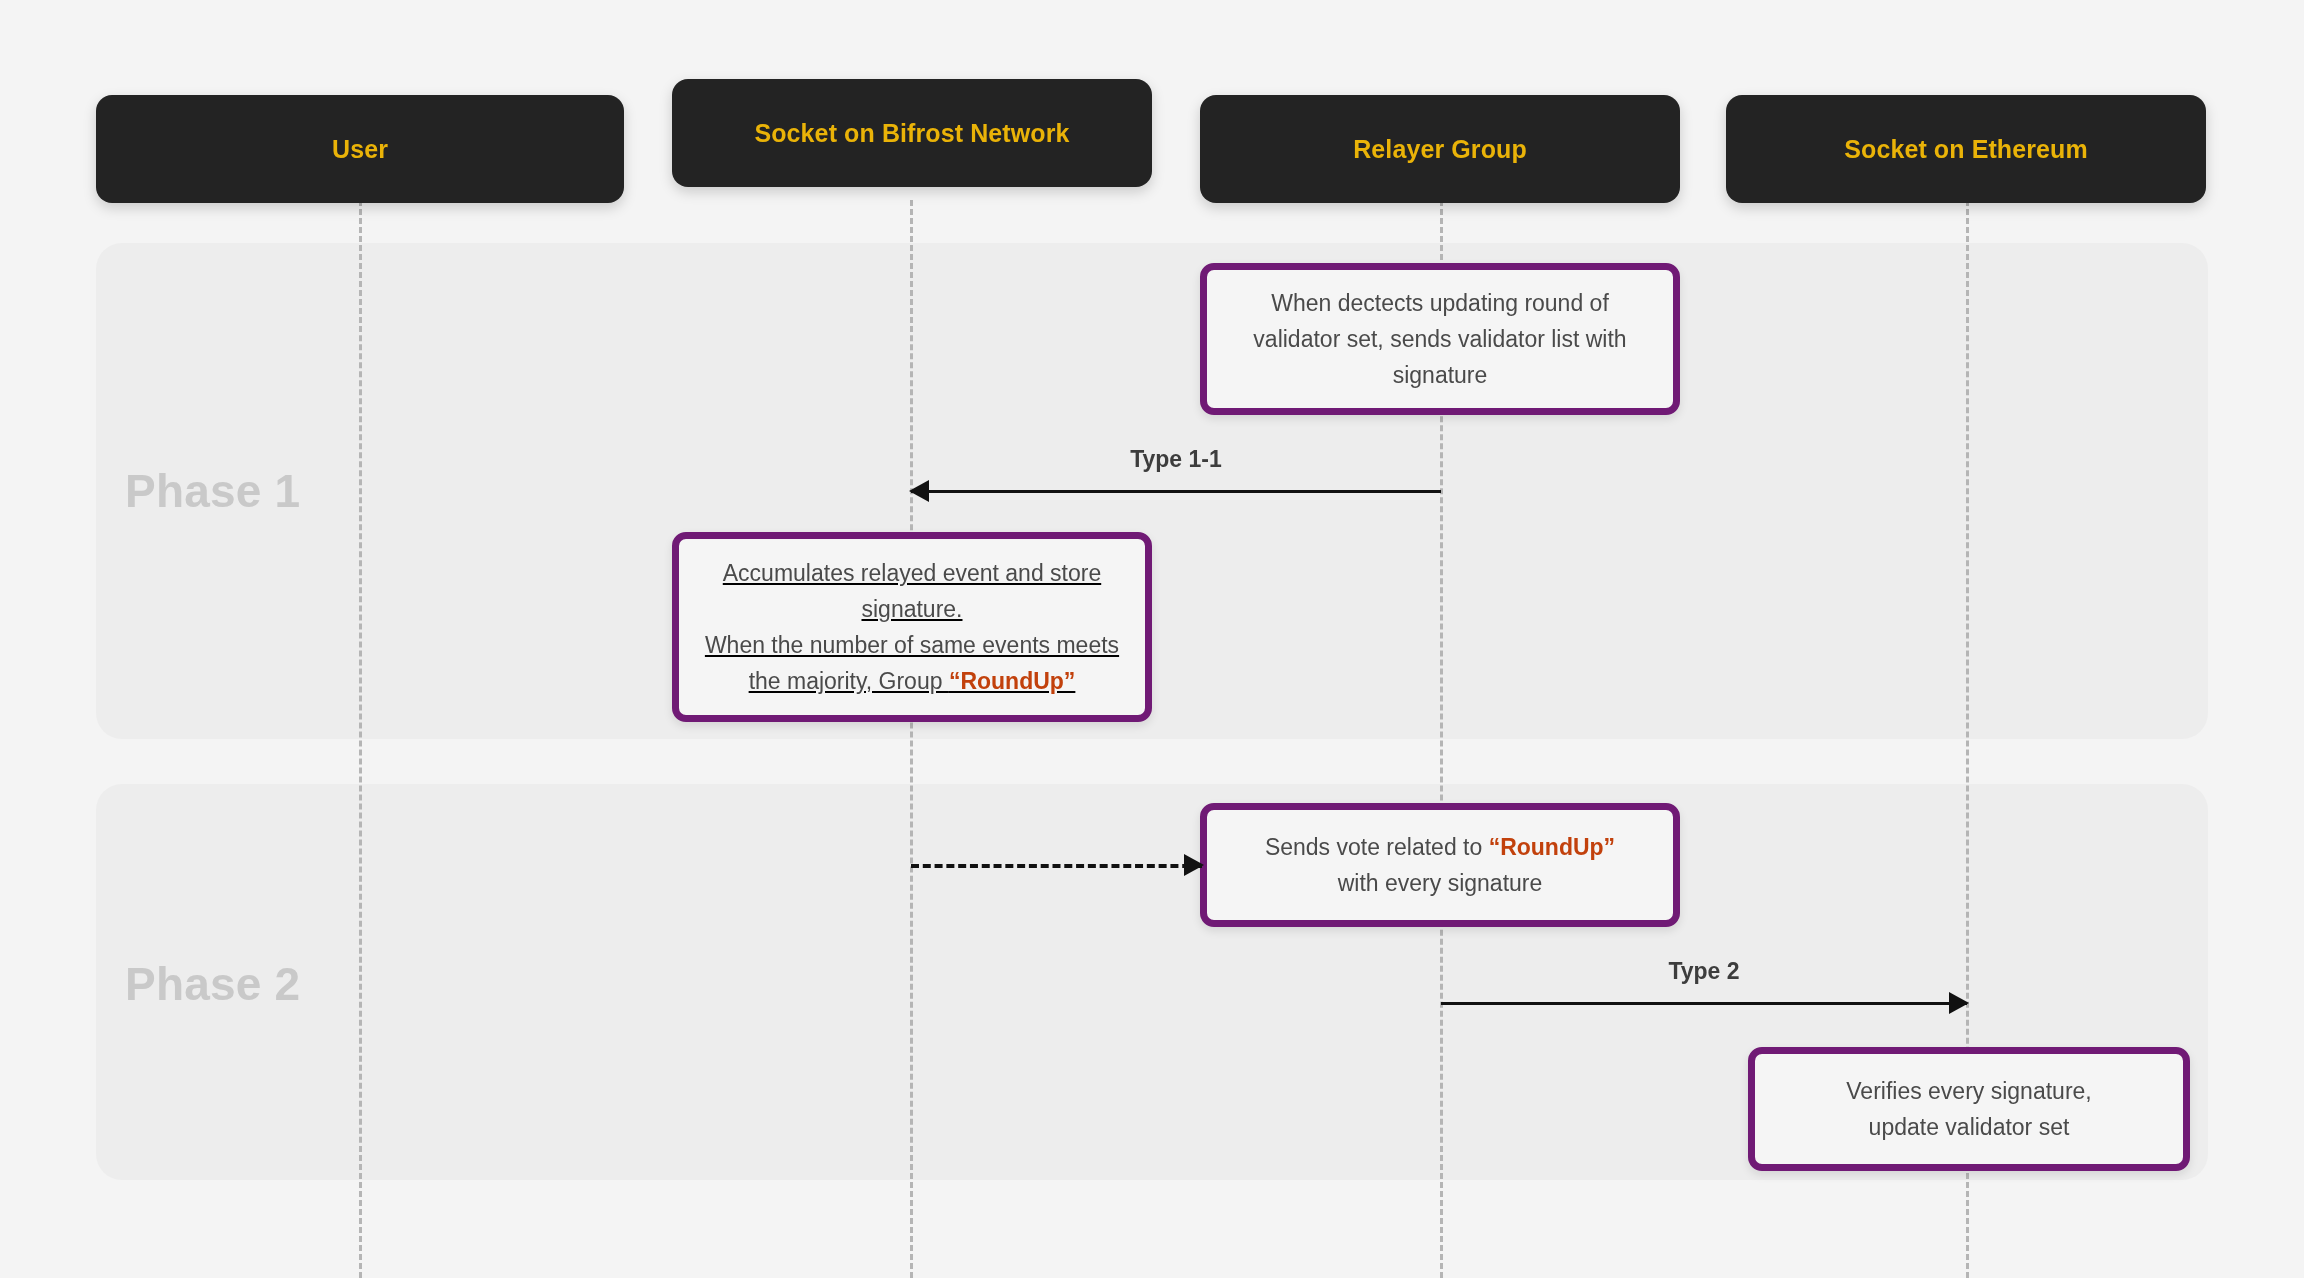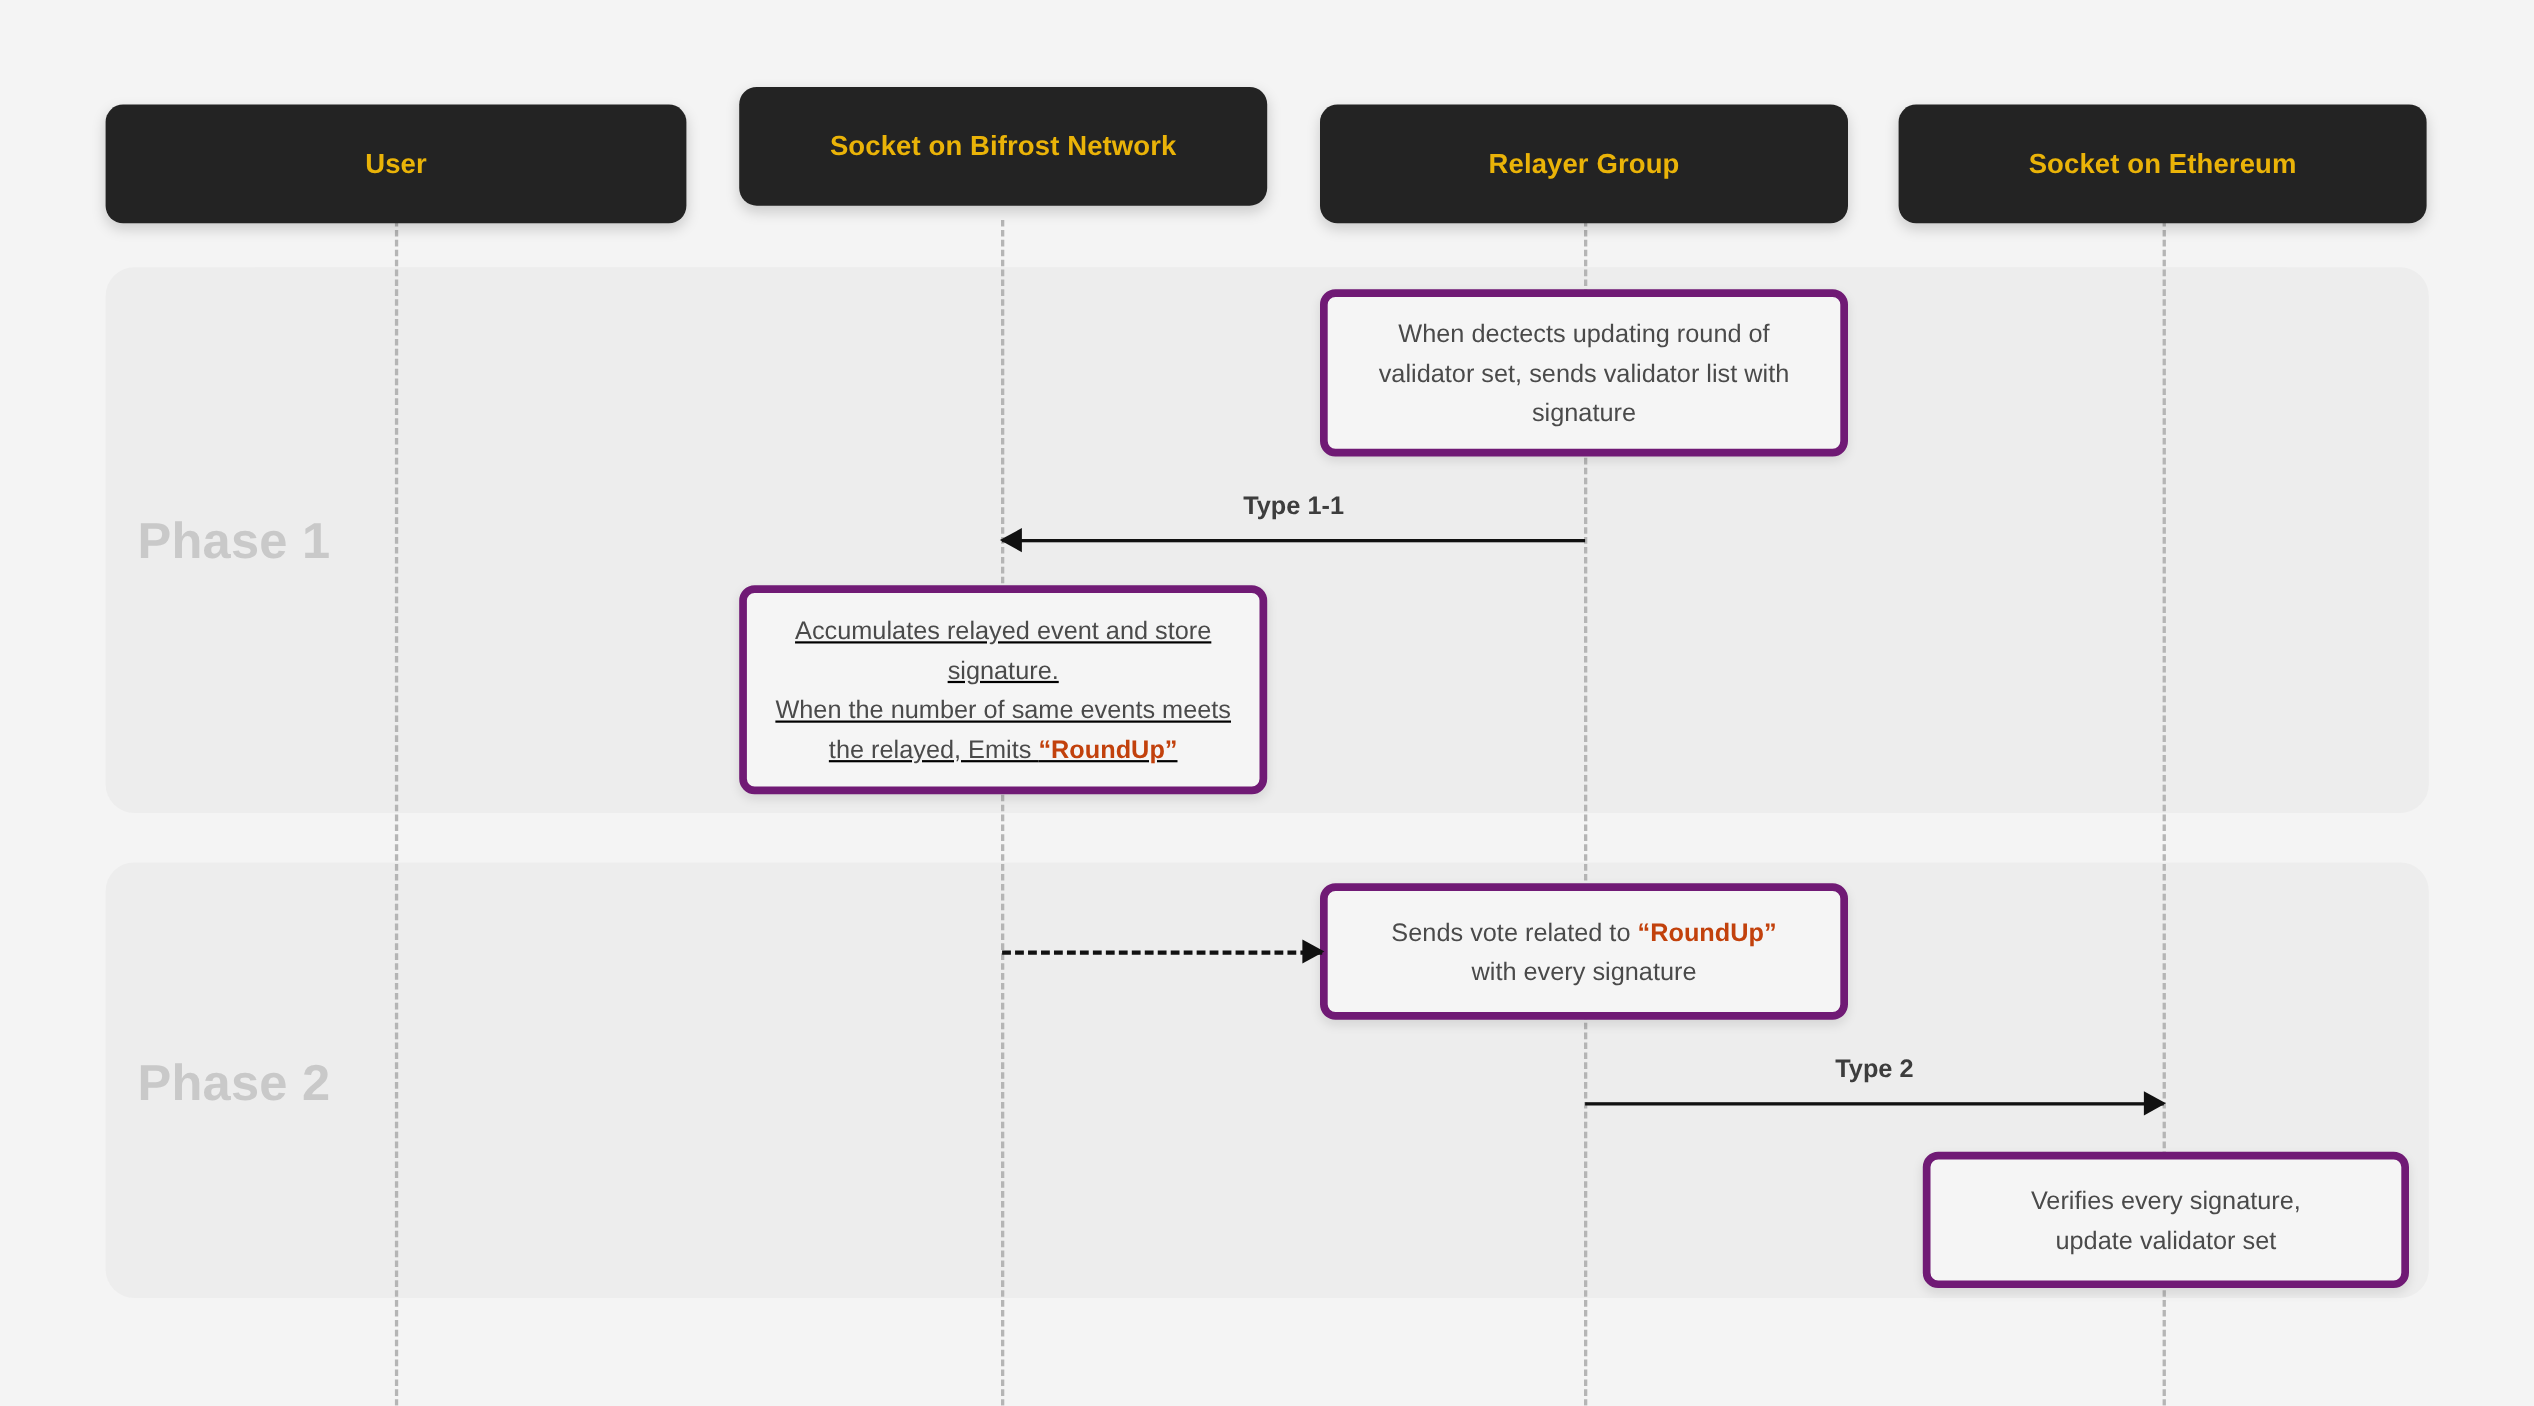--- a/index.html
+++ b/index.html
@@ -167,21 +167,21 @@
       <span>validator set, sends validator list with</span><br>
       <span>signature</span>
     </div>
   </div>
 
   <div class="note" style="left:672px; top:532px; width:480px; height:190px;text-decoration:underline;">
     <div class="note-text">
       <span>Accumulates relayed event and store</span><br>
       <span>signature.</span><br>
       <span>When the number of same events meets</span><br>
-      <span>the relayed, Emits </span><span class="roundup">“RoundUp”</span>
+      <span>the majority, Group </span><span class="roundup">“RoundUp”</span>
     </div>
   </div>
 
   <div class="note" style="left:1200px; top:803px; width:480px; height:124px;">
     <div class="note-text">
       <span>Sends vote related to </span><span class="roundup">“RoundUp”</span><br>
       <span>with every signature</span>
     </div>
   </div>
 

